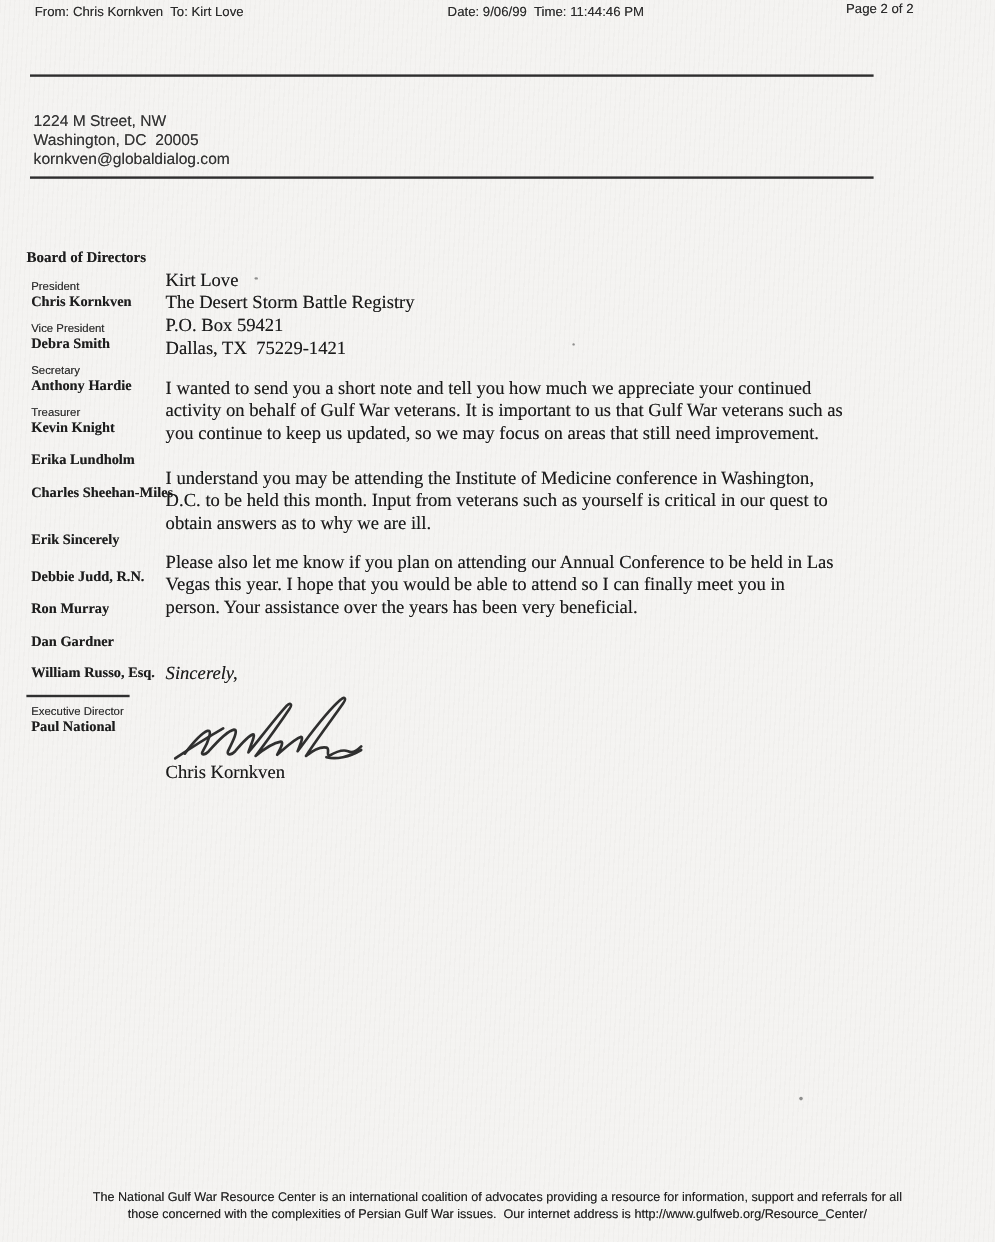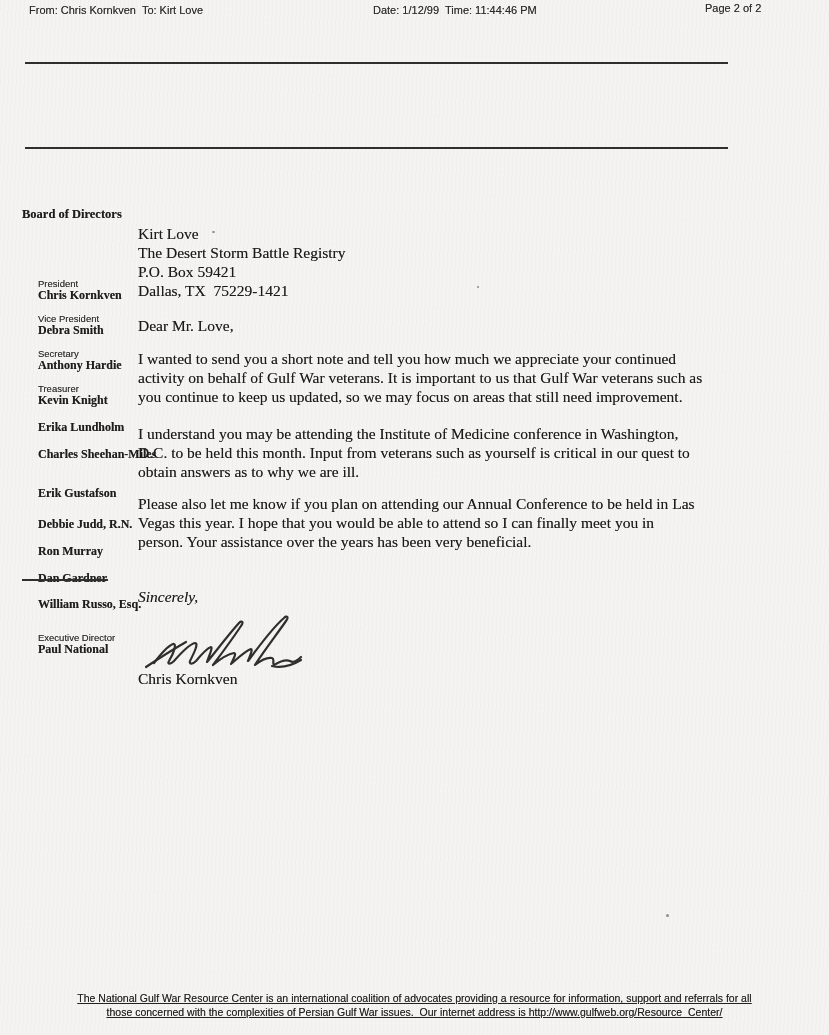--- a/index.html
+++ b/index.html
@@ -40,21 +40,21 @@
   }
   .org-address {
     position: absolute; left: 28px; top: 93px;
     font-family: "Liberation Sans", sans-serif;
     font-size: 13px; line-height: 16px; color: #333;
   }
 
   
   .sidebar { position: absolute; left: 22px; top: 207px; width: 126px; }
   .sb-title { position: absolute; top: 0; left: 0; font-size: 12.5px; font-weight: bold; color: #1d1d1d; }
-  .officer, .member, .exec { position: absolute; left: 16px; width: 126px; margin-top: 44px; }
+  .officer, .member, .exec { position: absolute; left: 4px; width: 126px; }
   .role {
     font-family: "Liberation Sans", sans-serif;
     font-size: 9.5px; color: #2e2e2e; line-height: 11px;
   }
   .name, .member { font-size: 12px; font-weight: bold; color: #1d1d1d; line-height: 13px; }
   .o0 { top: 27px; } .o1 { top: 62px; } .o2 { top: 97px; } .o3 { top: 132px; }
   .m0 { top: 170px; } .m1 { top: 197px; } .m2 { top: 236px; } .m3 { top: 267px; }
   .m4 { top: 294px; } .m5 { top: 321px; } .m6 { top: 347px; }
   .sb-divider { position: absolute; top: 372px; left: 0; width: 86px; height: 2px; background: #2f2f2f; }
   .exec { top: 381px; }
@@ -72,41 +72,44 @@
   .p3 { margin-top: 13px; }
   .closing { margin-top: 36px; font-style: italic; }
   .signature { display: block; margin: 7px 0 0 6px; }
   .signer { margin-top: 0; }
 
   
   .footer {
     position: absolute; left: 0; top: 991px; width: 829px;
     text-align: center;
     font-family: "Liberation Sans", sans-serif;
-    font-size: 10.5px; line-height: 14px; color: #222; text-decoration: underline;
+    font-size: 10.5px; line-height: 14px; color: #222;
   }
 
   
   .speck { position: absolute; background: rgba(60,60,60,0.55); border-radius: 50%; }
   .s1 { left: 212px; top: 231px; width: 3px; height: 2px; }
   .s2 { left: 477px; top: 286px; width: 2px; height: 2px; }
   .s3 { left: 666px; top: 914px; width: 3px; height: 3px; }
 </style>
 </head>
 <body>
 
 <div class="page">
 
   <header class="fax-header">
     <span class="fax-from">From: Chris Kornkven  To: Kirt Love</span>
-    <span class="fax-date">Date: 1/12/99  Time: 11:44:46 PM</span>
+    <span class="fax-date">Date: 9/06/99  Time: 11:44:46 PM</span>
     <span class="fax-page">Page 2 of 2</span>
   </header>
 
   <div class="rule rule-top"></div>
+  <div class="org-address pre">1224 M Street, NW
+Washington, DC  20005
+kornkven@globaldialog.com</div>
   <div class="rule rule-bottom"></div>
 
   <aside class="sidebar">
     <div class="sb-title">Board of Directors</div>
 
     <div class="officer o0">
       <div class="role">President</div>
       <div class="name">Chris Kornkven</div>
     </div>
     <div class="officer o1">
@@ -117,40 +120,39 @@
       <div class="role">Secretary</div>
       <div class="name">Anthony Hardie</div>
     </div>
     <div class="officer o3">
       <div class="role">Treasurer</div>
       <div class="name">Kevin Knight</div>
     </div>
 
     <div class="member m0">Erika Lundholm</div>
     <div class="member m1">Charles Sheehan-Miles</div>
-    <div class="member m2">Erik Gustafson</div>
+    <div class="member m2">Erik Sincerely</div>
     <div class="member m3">Debbie Judd, R.N.</div>
     <div class="member m4">Ron Murray</div>
     <div class="member m5">Dan Gardner</div>
     <div class="member m6">William Russo, Esq.</div>
 
     <div class="sb-divider"></div>
 
     <div class="exec">
       <div class="role">Executive Director</div>
       <div class="name">Paul National</div>
     </div>
   </aside>
 
   <main class="letter">
     <div class="recipient pre">Kirt Love
 The Desert Storm Battle Registry
 P.O. Box 59421
 Dallas, TX  75229-1421</div>
-    <div class="salutation">Dear Mr. Love,</div>
     <div class="para pre p1">I wanted to send you a short note and tell you how much we appreciate your continued
 activity on behalf of Gulf War veterans. It is important to us that Gulf War veterans such as
 you continue to keep us updated, so we may focus on areas that still need improvement.</div>
     <div class="para pre p2">I understand you may be attending the Institute of Medicine conference in Washington,
 D.C. to be held this month. Input from veterans such as yourself is critical in our quest to
 obtain answers as to why we are ill.</div>
     <div class="para pre p3">Please also let me know if you plan on attending our Annual Conference to be held in Las
 Vegas this year. I hope that you would be able to attend so I can finally meet you in
 person. Your assistance over the years has been very beneficial.</div>
     <div class="closing">Sincerely,</div>

